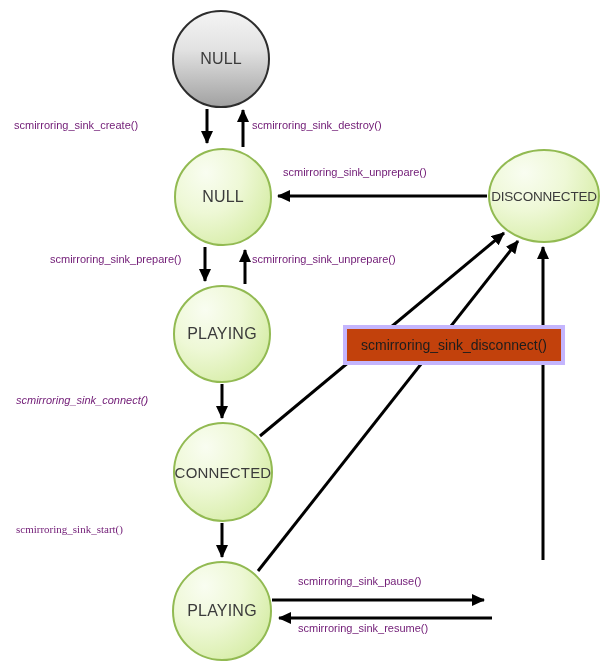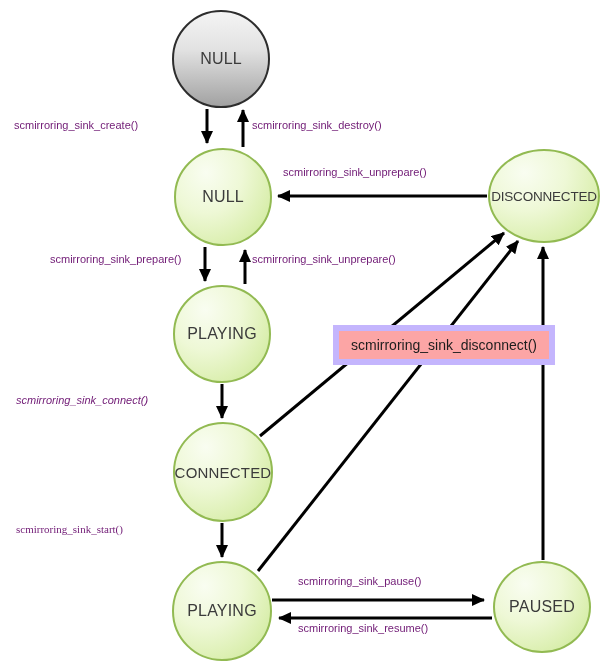--- a/index.html
+++ b/index.html
@@ -42,25 +42,25 @@
   .state.fs13 span { font-size: 13.5px; letter-spacing: -0.2px; }
   .tlabel {
     position: absolute;
     font-size: 11px;
     color: #701a75;
     white-space: nowrap;
     z-index: 2;
   }
   .disconnect-box {
     position: absolute;
-    left: 333px; top: 325px;
+    left: 343px; top: 325px;
     width: 222px; height: 40px;
     box-sizing: border-box;
-    background: #fca5a5;
-    border: 6px solid #c4b5fd;
+    background: #c2410c;
+    border: 4px solid #c4b5fd;
     display: flex;
     align-items: center;
     justify-content: center;
     z-index: 3;
   }
   .disconnect-box span {
     font-size: 14px;
     color: #1d1d1d;
     white-space: nowrap;
   }
@@ -119,23 +119,20 @@
   </div>
 
   <div class="state" style="left:172px; top:561px; width:100px; height:100px;">
     <span>PLAYING</span>
   </div>
 
   <div class="state fs13" style="left:488px; top:149px; width:112px; height:94px;">
     <span>DISCONNECTED</span>
   </div>
 
-  <div class="state" style="left:493px; top:561px; width:98px; height:92px;">
-    <span>PAUSED</span>
-  </div>
 
   <div class="tlabel" style="left:14px; top:119px;">scmirroring_sink_create()</div>
 
   <div class="tlabel" style="left:252px; top:119px;">scmirroring_sink_destroy()</div>
 
   <div class="tlabel" style="left:283px; top:166px;">scmirroring_sink_unprepare()</div>
 
   <div class="tlabel" style="left:14px; top:253px;margin-left:36px;">scmirroring_sink_prepare()</div>
 
   <div class="tlabel" style="left:252px; top:253px;">scmirroring_sink_unprepare()</div>

